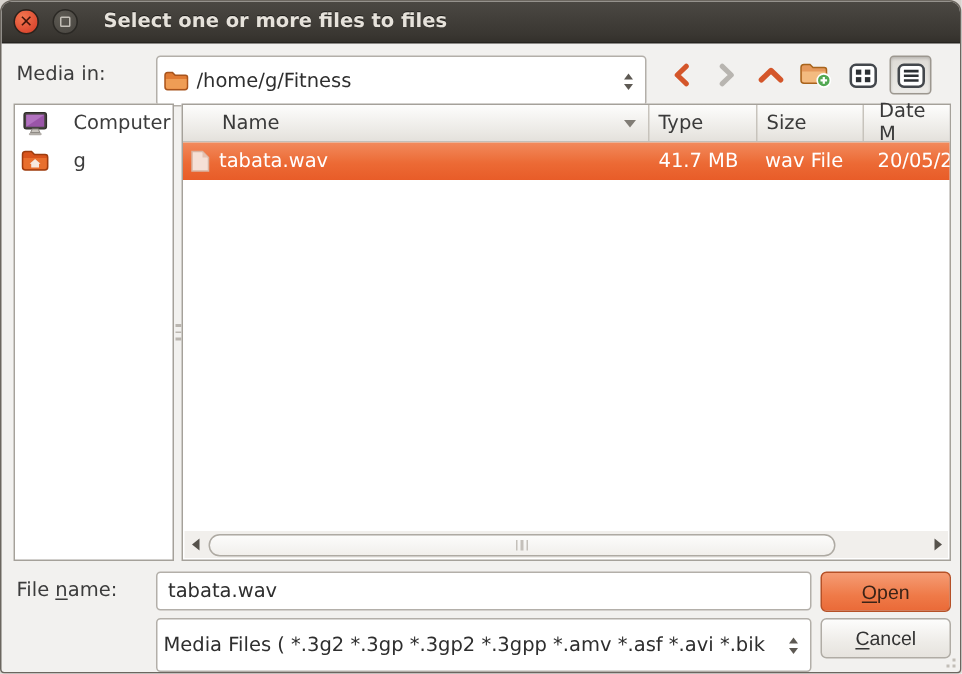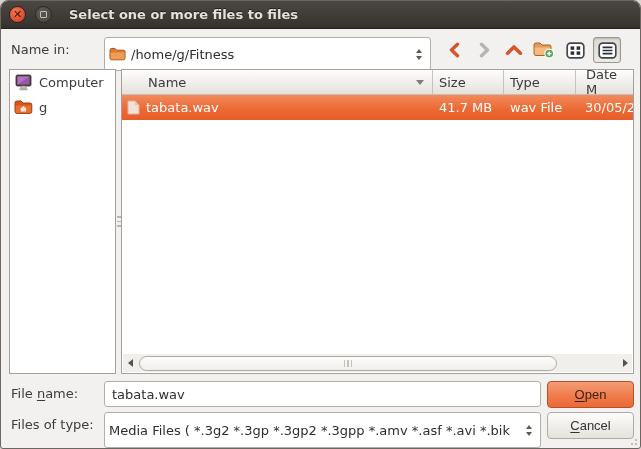--- a/index.html
+++ b/index.html
@@ -45,21 +45,21 @@
     background:linear-gradient(#dedbd6,#ecebe8);
     box-shadow:inset 0 1px 2px rgba(0,0,0,.18);
     width:28px; height:26px; top:36px;
   }
 
   
   .sidebar {
     position:absolute; left:8px; top:68px; width:107px; height:305px;
     background:#fff; border:1px solid #a5a19a;
   }
-  .side-item { display:flex; align-items:center; gap:6px; padding:4px 2px 4px 4px; }
+  .side-item { display:flex; align-items:center; gap:16px; padding:4px 2px 4px 4px; }
   .splitter { position:absolute; left:115px; top:68px; width:5px; height:305px; display:flex; align-items:center; justify-content:center; }
   .splitter .dots { display:flex; flex-direction:column; gap:3px; }
   .splitter .dots i { width:4px; height:1.5px; background:#b9b5af; display:block; }
 
   .listview {
     position:absolute; left:120px; top:68px; width:513px; height:305px;
     background:#fff; border:1px solid #a5a19a;
   }
   .lv-header { display:flex; height:25px;
     background:linear-gradient(#fdfdfc,#eceae6 70%,#e4e1dc);
@@ -120,21 +120,21 @@
 <div class="window">
 
   <div class="titlebar">
     <div class="tb-btn tb-close">✕</div>
     <div class="tb-btn tb-max">
         <span class="sq"></span>
       </div>
     <div class="tb-title">Select one or more files to files</div>
   </div>
 
-  <div class="lookin-label">Name in:</div>
+  <div class="lookin-label">Media in:</div>
   <div class="combo combo-lookin">
     <span style="display:flex">
       <svg width="17" height="14" viewBox="0 0 17 14">
         <path d="M1 3.2 Q1 1.4 2.8 1.4 L6 1.4 L7.8 3.2 L14.6 3.2 Q16 3.2 16 4.6 L16 11 Q16 12.8 14.2 12.8 L2.8 12.8 Q1 12.8 1 11 Z" fill="#e07a33" stroke="#a8541c" stroke-width="1"></path>
         <path d="M1.6 5.6 L15.4 5.6 L15.4 11 Q15.4 12.2 14.2 12.2 L2.8 12.2 Q1.6 12.2 1.6 11 Z" fill="#ef9d55"></path>
       </svg>
     </span>
     <span class="combo-text">/home/g/Fitness</span>
     <span class="spin">
         <i class="tri-up"></i>
@@ -225,44 +225,44 @@
         <i></i>
       </span>
   </div>
 
   <div class="listview">
     <div class="lv-header">
       <div class="hcell name">
         <span>Name</span>
         <span class="sort-arrow"></span>
       </div>
+      <div class="hcell type">
+          <span>Type</span>
+        </div>
       <div class="hcell size">
           <span>Size</span>
-        </div>
-      <div class="hcell type">
-          <span>Type</span>
         </div>
       <div class="hcell date">
           <span>Date M</span>
         </div>
     </div>
 
     <div class="lv-row">
       <div class="rcell name">
         <span style="display:flex">
           <svg width="13" height="15" viewBox="0 0 13 15">
             <path d="M1 1 L8 1 L12 5 L12 14 L1 14 Z" fill="#f5e0d6" stroke="#d9b4a2" stroke-width="1"></path>
             <path d="M8 1 L12 5 L8 5 Z" fill="#e4c2b2"></path>
           </svg>
         </span>
         <span>tabata.wav</span>
       </div>
       <div class="rcell size">41.7 MB</div>
       <div class="rcell type">wav File</div>
-      <div class="rcell date">30/05/2</div>
+      <div class="rcell date">20/05/2</div>
     </div>
 
     <div class="hscroll">
       <div class="hs-arrow">
           <i class="tri-left"></i>
         </div>
       <div class="hs-track">
         <div class="hs-thumb">
             <i></i>
             <i></i>
@@ -274,21 +274,20 @@
         </div>
     </div>
   </div>
 
   <div class="fieldlabel" style="top:380px"><span>File </span><span class="mn">n</span><span>ame:</span></div>
   <input class="textinput" style="top: 380px;" value="tabata.wav">
   <button class="btn btn-open">
       <span><span class="mn">O</span><span>pen</span></span>
     </button>
 
-  <div class="fieldlabel" style="top:411px">Files of type:</div>
   <div class="combo combo-type">
     <span class="combo-text">Media Files ( *.3g2 *.3gp *.3gp2 *.3gpp *.amv *.asf *.avi *.bik</span>
     <span class="spin">
         <i class="tri-up"></i>
         <i class="tri-down"></i>
       </span>
   </div>
   <button class="btn btn-cancel">
       <span><span class="mn">C</span><span>ancel</span></span>
     </button>

